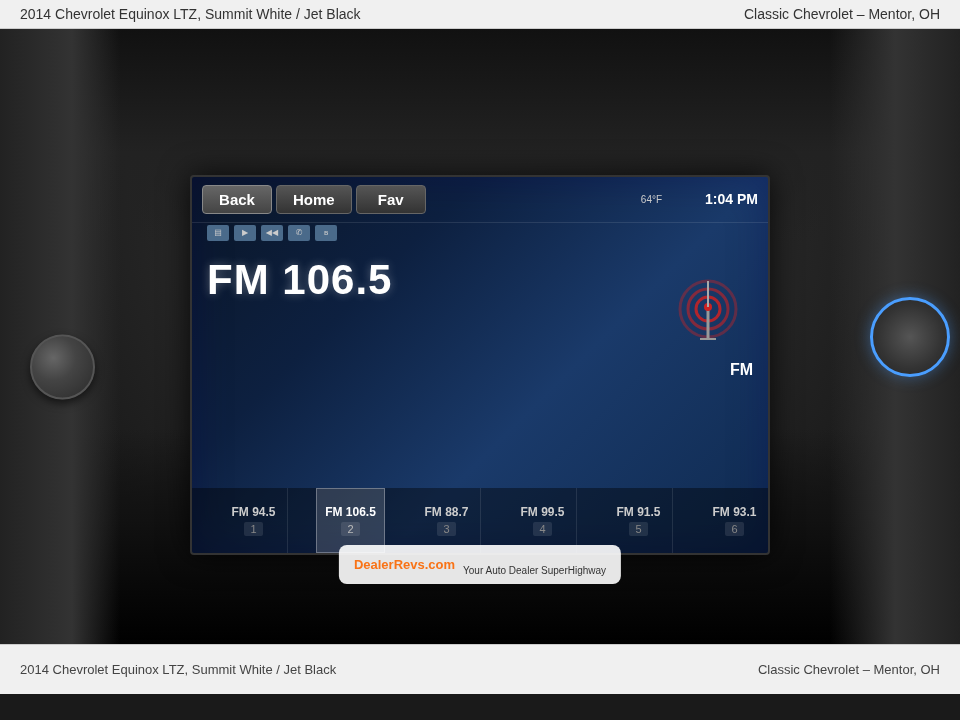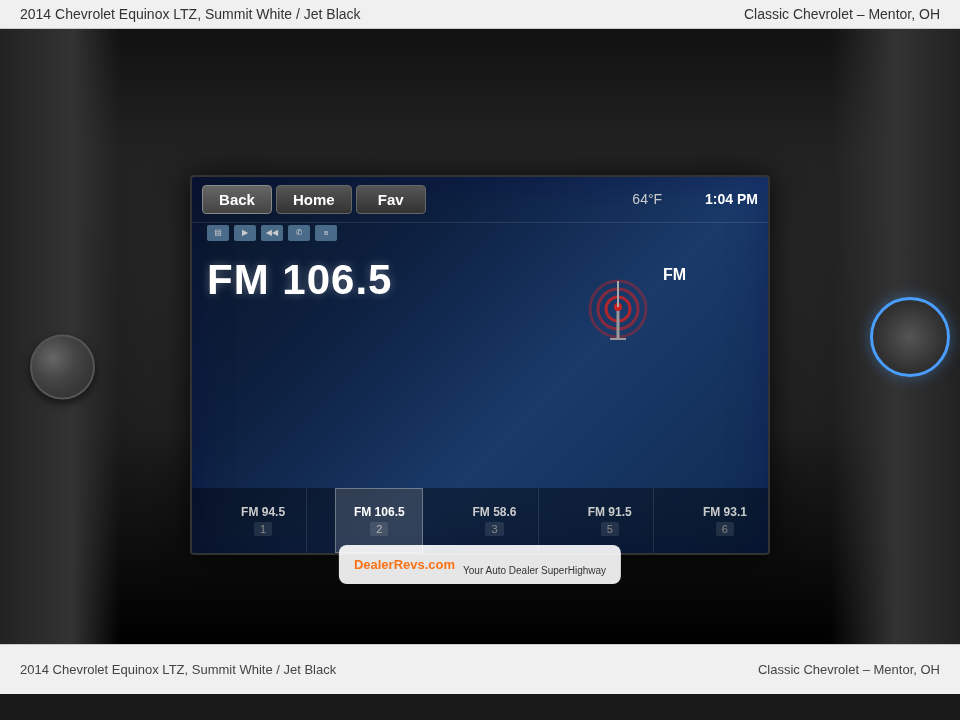--- a/index.html
+++ b/index.html
@@ -136,21 +136,21 @@
 
     #screen-time-area {
       margin-left: auto;
       display: flex;
       align-items: center;
       gap: 15px;
     }
 
     #screen-temp {
       color: #ccc;
-      font-size: 14px;
+      font-size: 10px;
       margin-left: 8px;
     }
 
     #screen-time {
       color: #fff;
       font-size: 14px;
       font-weight: bold;
       margin-left: 28px;
     }
 
@@ -170,22 +170,22 @@
       font-size: 42px;
       font-weight: bold;
       letter-spacing: 1px;
       margin-bottom: 10px;
       text-shadow: 0 0 10px rgba(255,255,255,0.3);
     }
 
     #screen-right {
       width: 180px;
       display: flex;
-      flex-direction: row;
-      align-items: flex-start;
+      flex-direction: column;
+      align-items: flex-end;
       justify-content: flex-start;
       padding-top: 10px;
     }
 
     
     #fm-icon {
       width: 90px;
       height: 90px;
       display: flex;
       align-items: center;
@@ -430,22 +430,26 @@
       <div id="preset-bar">
       <div class="preset-item">
             <div class="preset-freq">FM 94.5</div>
             <div class="preset-num">1</div>
           </div>
           <div class="preset-item active">
             <div class="preset-freq">FM 106.5</div>
             <div class="preset-num">2</div>
           </div>
           <div class="preset-item">
-            <div class="preset-freq">FM 58.6</div>
+            <div class="preset-freq">FM 88.7</div>
             <div class="preset-num">3</div>
+          </div>
+          <div class="preset-item">
+            <div class="preset-freq">FM 99.5</div>
+            <div class="preset-num">4</div>
           </div>
           <div class="preset-item">
             <div class="preset-freq">FM 91.5</div>
             <div class="preset-num">5</div>
           </div>
           <div class="preset-item">
             <div class="preset-freq">FM 93.1</div>
             <div class="preset-num">6</div>
           </div>
         </div>

